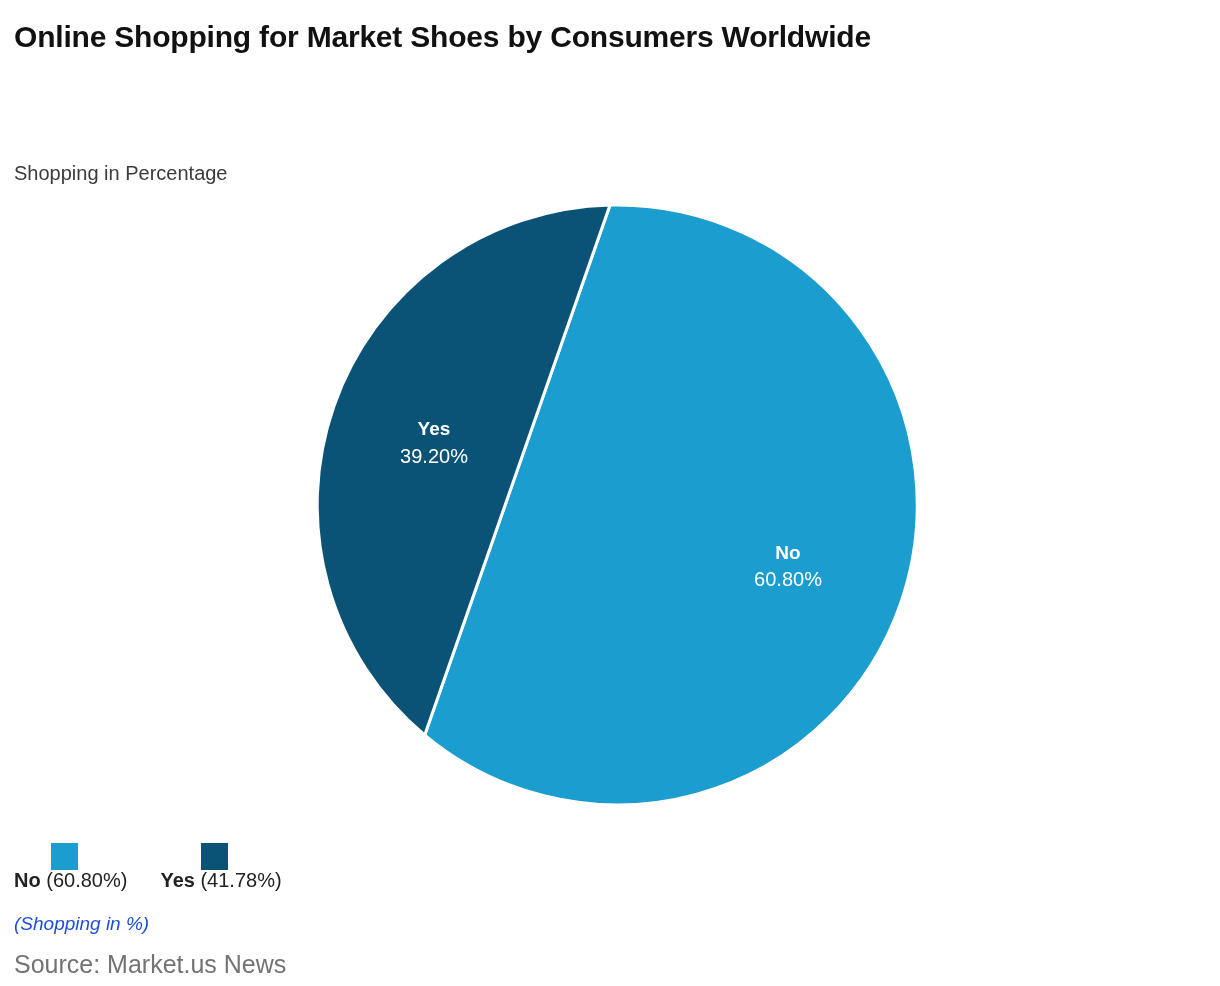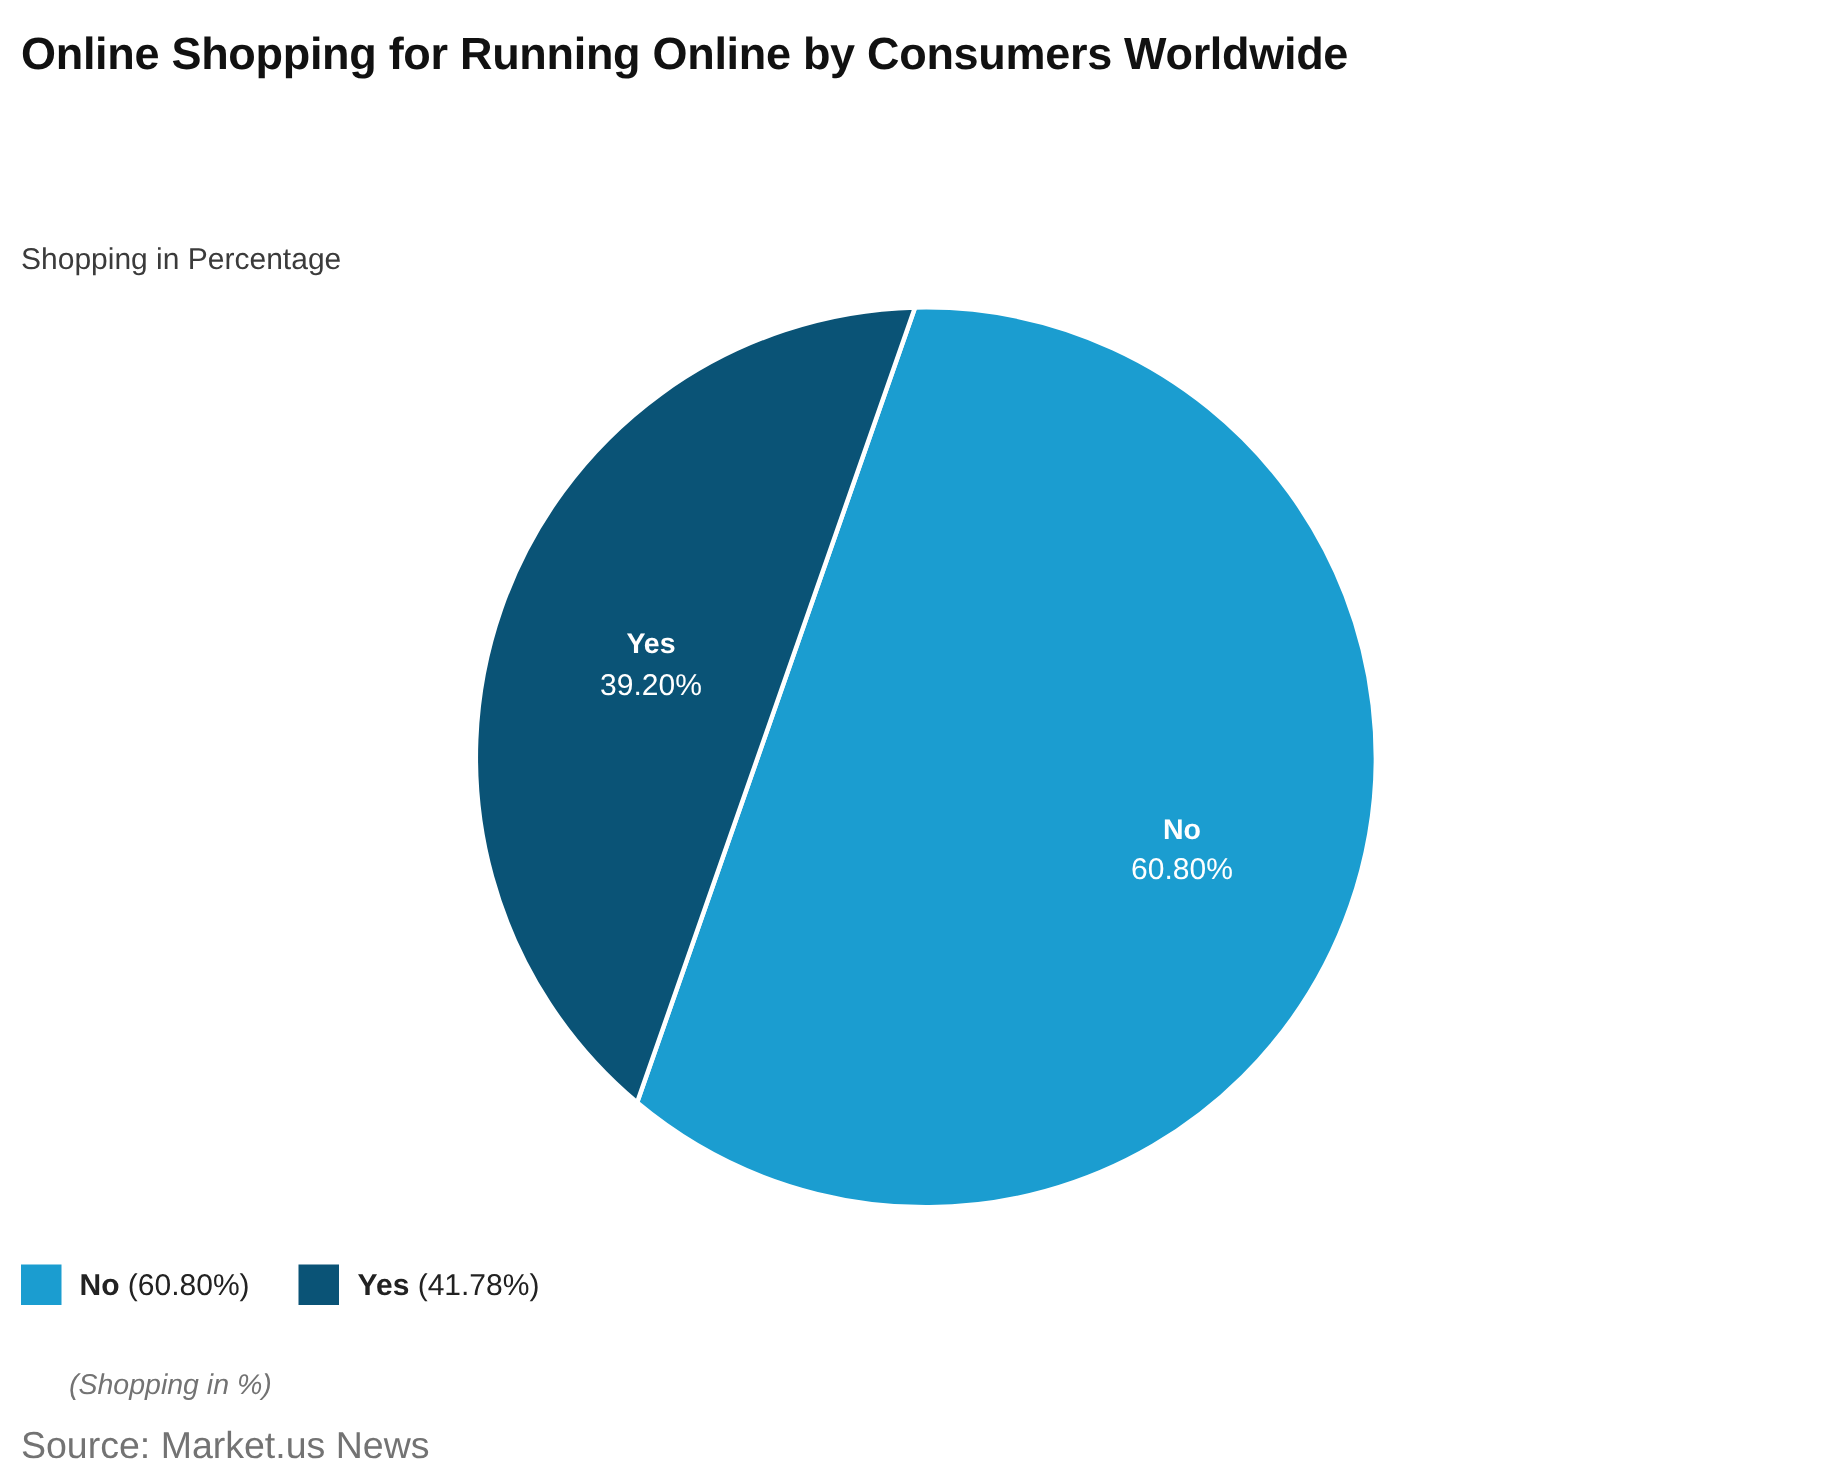--- a/index.html
+++ b/index.html
@@ -79,21 +79,21 @@
   .legend {
     position: absolute;
     left: 14px;
     top: 843px;
     display: flex;
     flex-direction: row;
     align-items: center;
   }
   .legend-item {
     display: flex;
-    flex-direction: row;
+    flex-direction: column;
     align-items: center;
     margin-right: 33px;
   }
   .legend-swatch {
     width: 27px;
     height: 27px;
     flex: 0 0 auto;
     margin-right: 12px;
   }
   .legend-text {
@@ -109,37 +109,36 @@
     font-weight: normal;
   }
 
   
   .footer-note {
     position: absolute;
     left: 14px;
     top: 913px;
     font-size: 19px;
     font-style: italic;
-    color: #737373;
-    margin-left: 32px;
+    color: #1d4ed8;
   }
   .footer-source {
     position: absolute;
     left: 14px;
     top: 950px;
     font-size: 25px;
     color: #737373;
   }
 </style>
 </head>
 <body>
 
 <div id="chart-root">
 
-  <div class="chart-title">Online Shopping for Running Online by Consumers Worldwide</div>
+  <div class="chart-title">Online Shopping for Market Shoes by Consumers Worldwide</div>
 
   <div class="chart-subtitle">Shopping in Percentage</div>
 
   <div class="plot-area">
     <svg class="pie-svg" width="1220" height="650" viewBox="0 0 1220 650">
 
       <path d="M 610 35 A 300 300 0 1 1 424.74 565.03 Z" fill="#1B9DD0" stroke="#ffffff" stroke-width="3"></path>
 
       <path d="M 610 35 A 300 300 0 0 0 424.74 565.03 Z" fill="#0A5376" stroke="#ffffff" stroke-width="3"></path>
 

